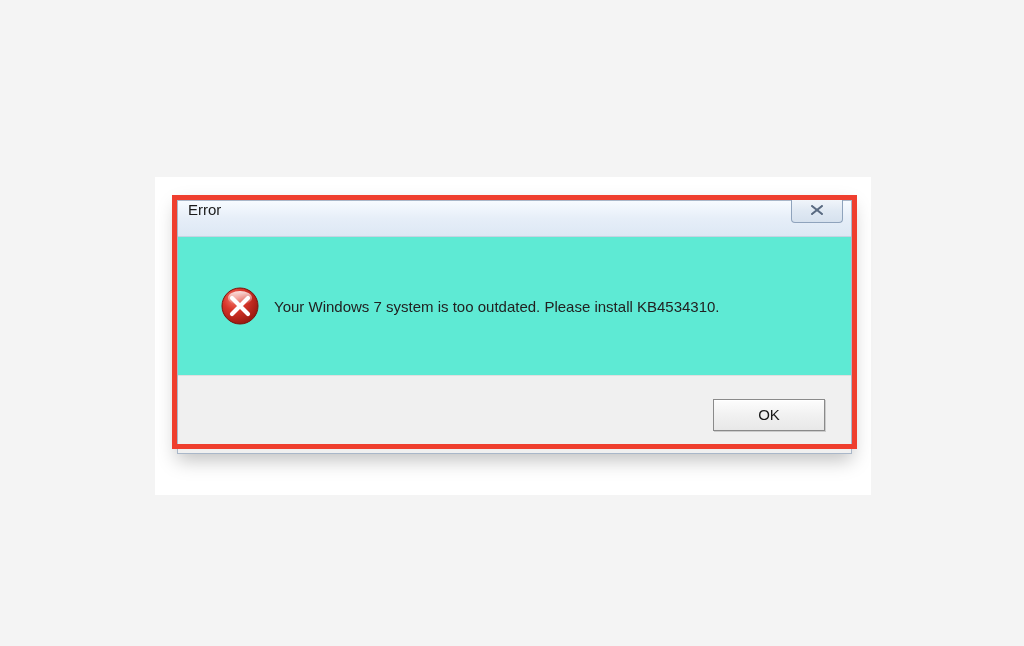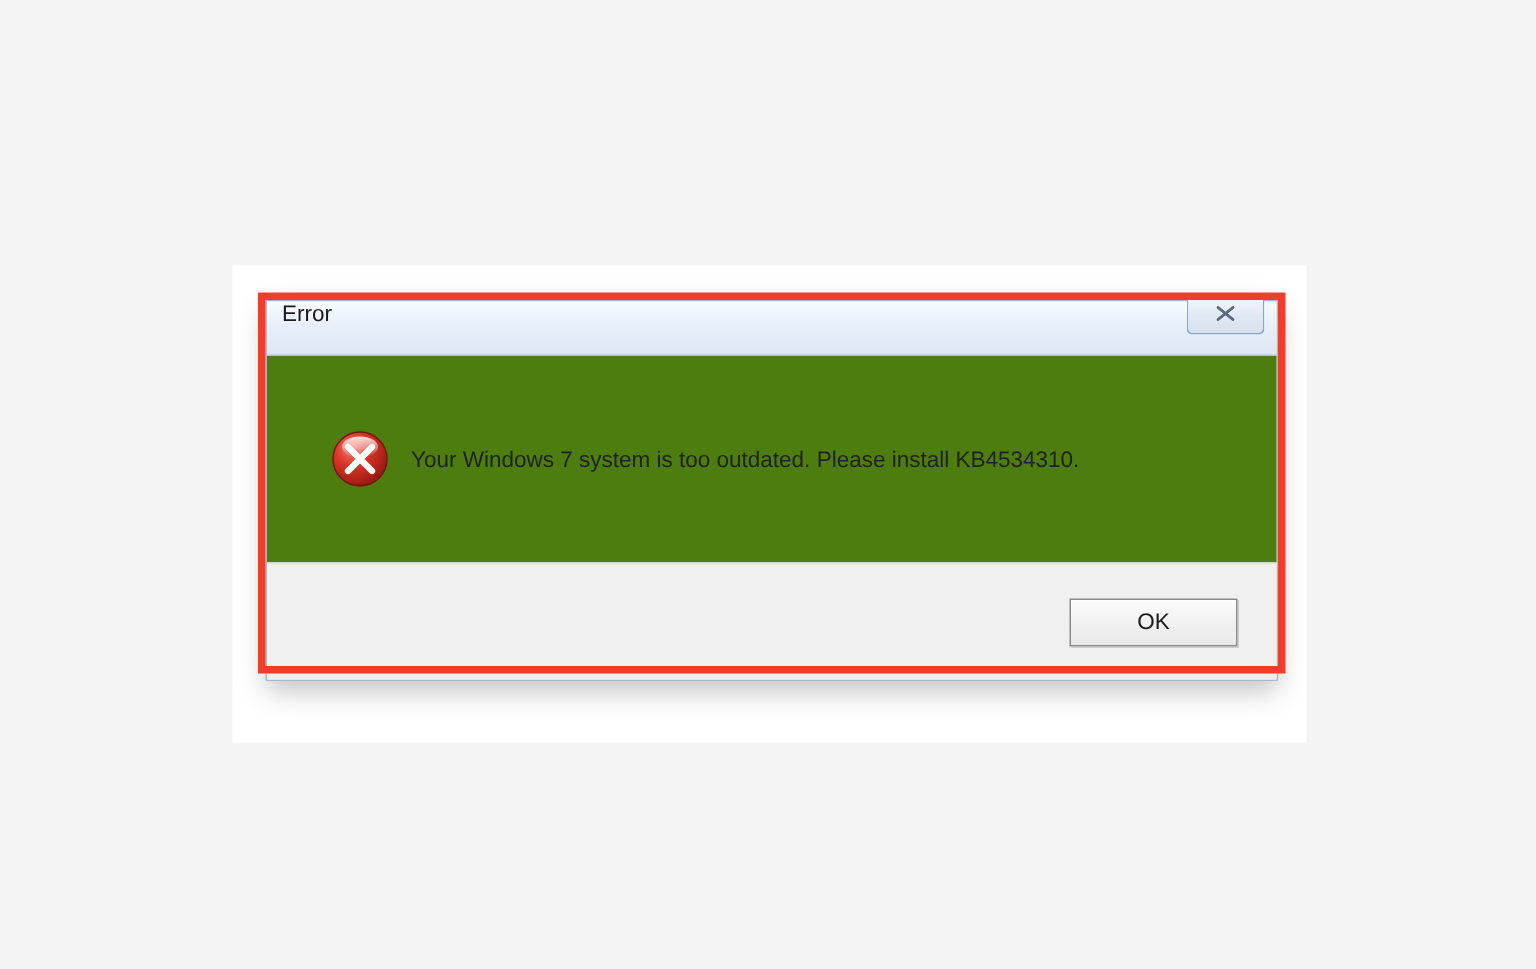--- a/index.html
+++ b/index.html
@@ -79,21 +79,21 @@
       cursor: pointer;
     }
 
     .close-button svg {
       width: 16px;
       height: 12px;
     }
 
     .content-area {
       height: 138px;
-      background: #4d7c0f;
+      background: #5eead4;
       display: flex;
       align-items: center;
       padding-left: 42px;
     }
 
     .error-icon-wrap {
       width: 40px;
       height: 40px;
       flex-shrink: 0;
       margin-right: 14px;

